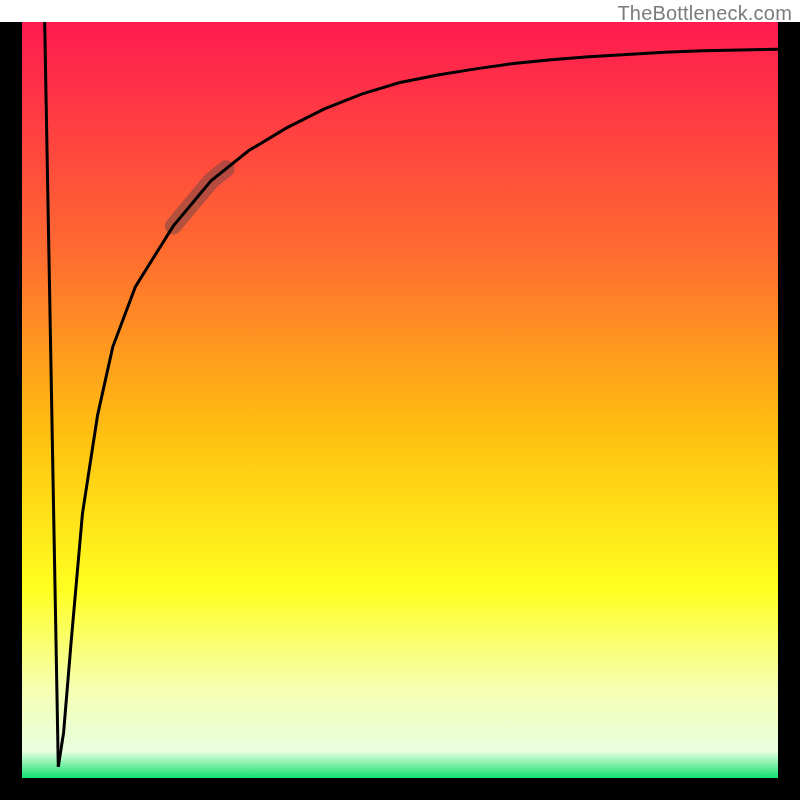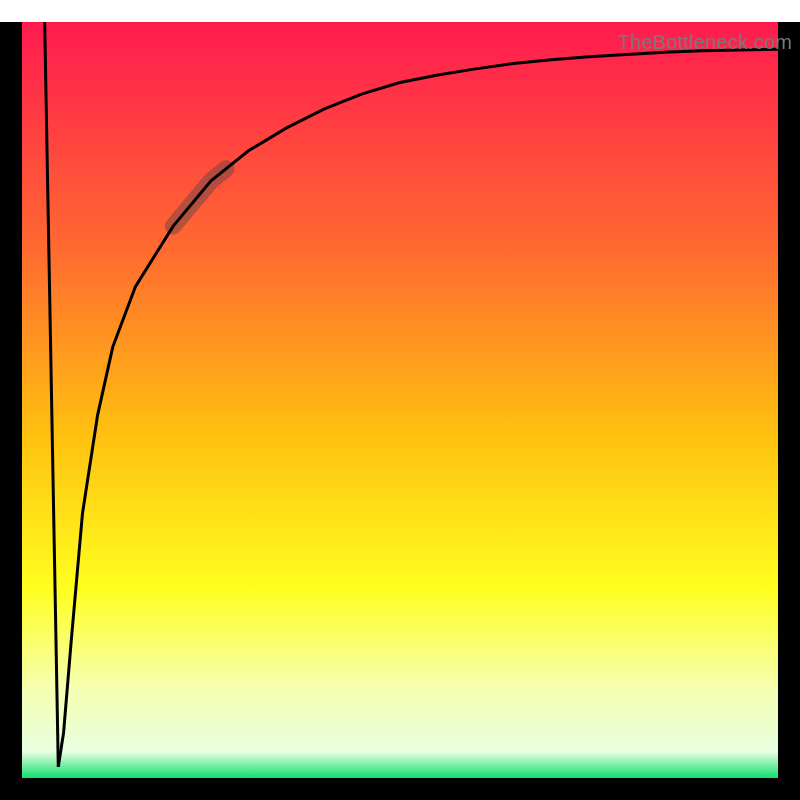--- a/index.html
+++ b/index.html
@@ -15,21 +15,20 @@
     background: #ffffff;
   }
   .watermark {
     position: absolute;
     top: 2px;
     right: 8px;
     color: #7a7a7a;
     font-size: 20px;
     font-weight: 400;
     letter-spacing: 0.2px;
-    margin-top: 29px;
   }
   svg {
     display: block;
   }
   .curve {
     fill: none;
     stroke: #000000;
     stroke-width: 3;
   }
   .curve-thick {

